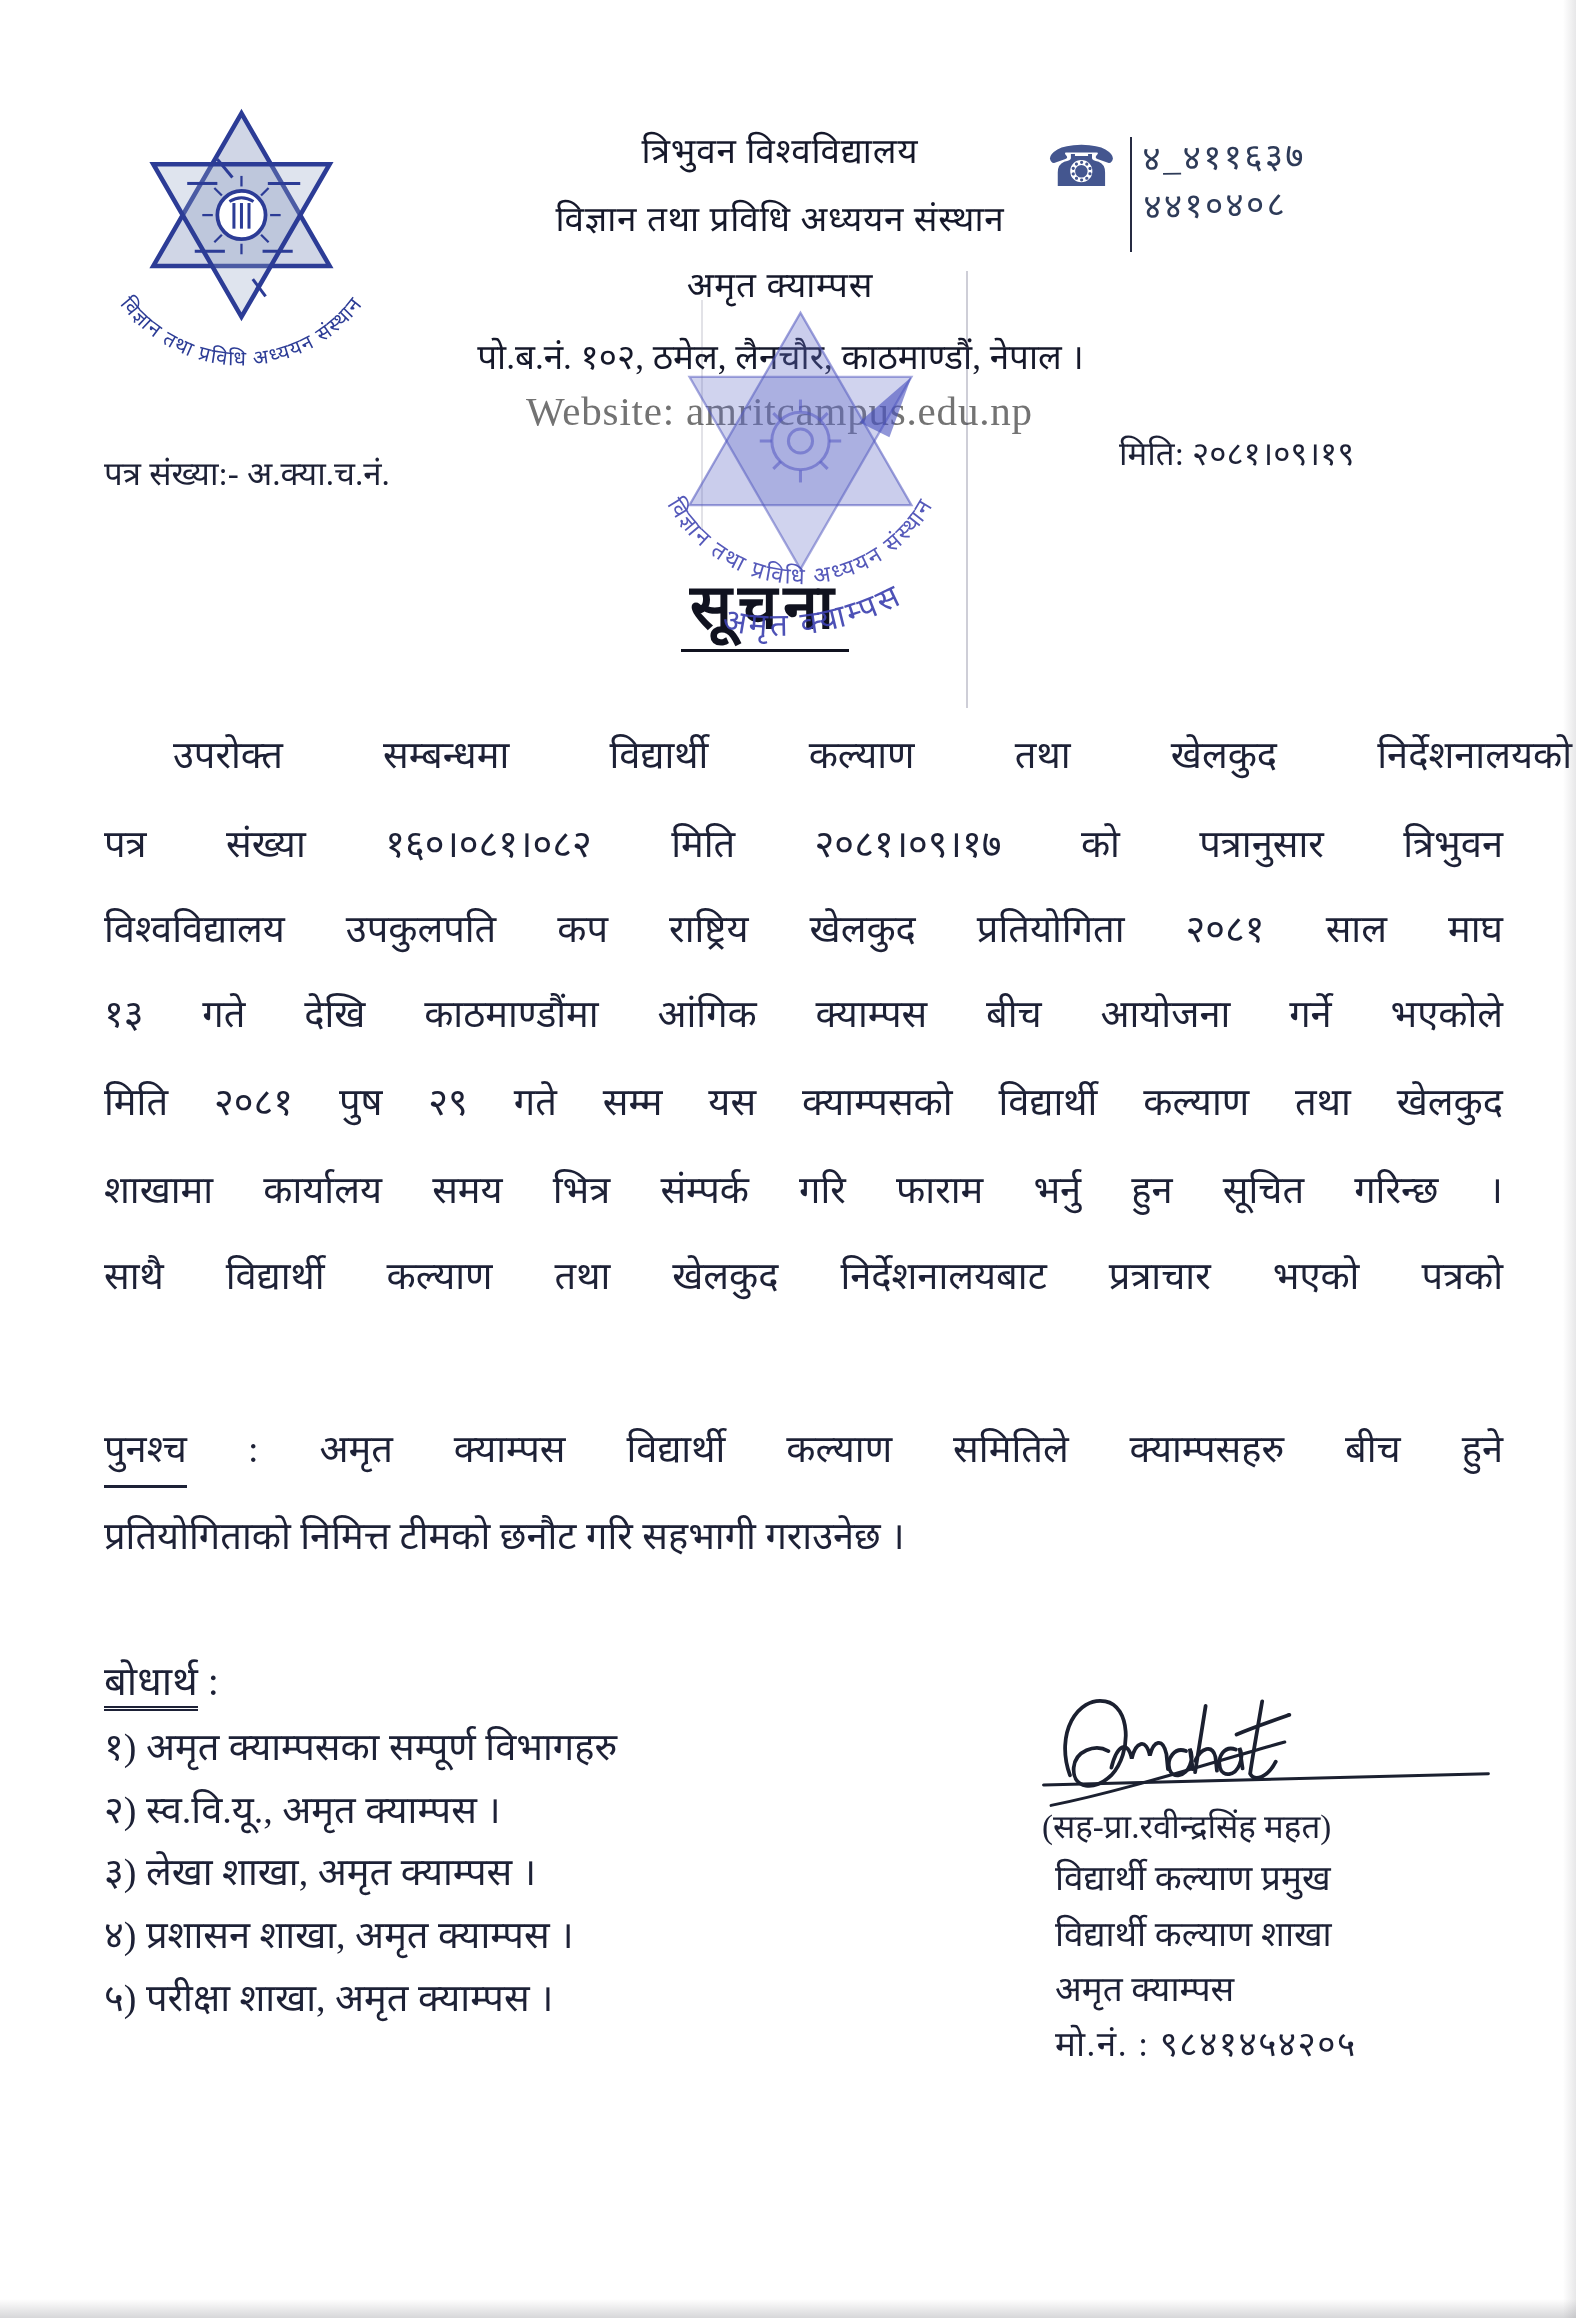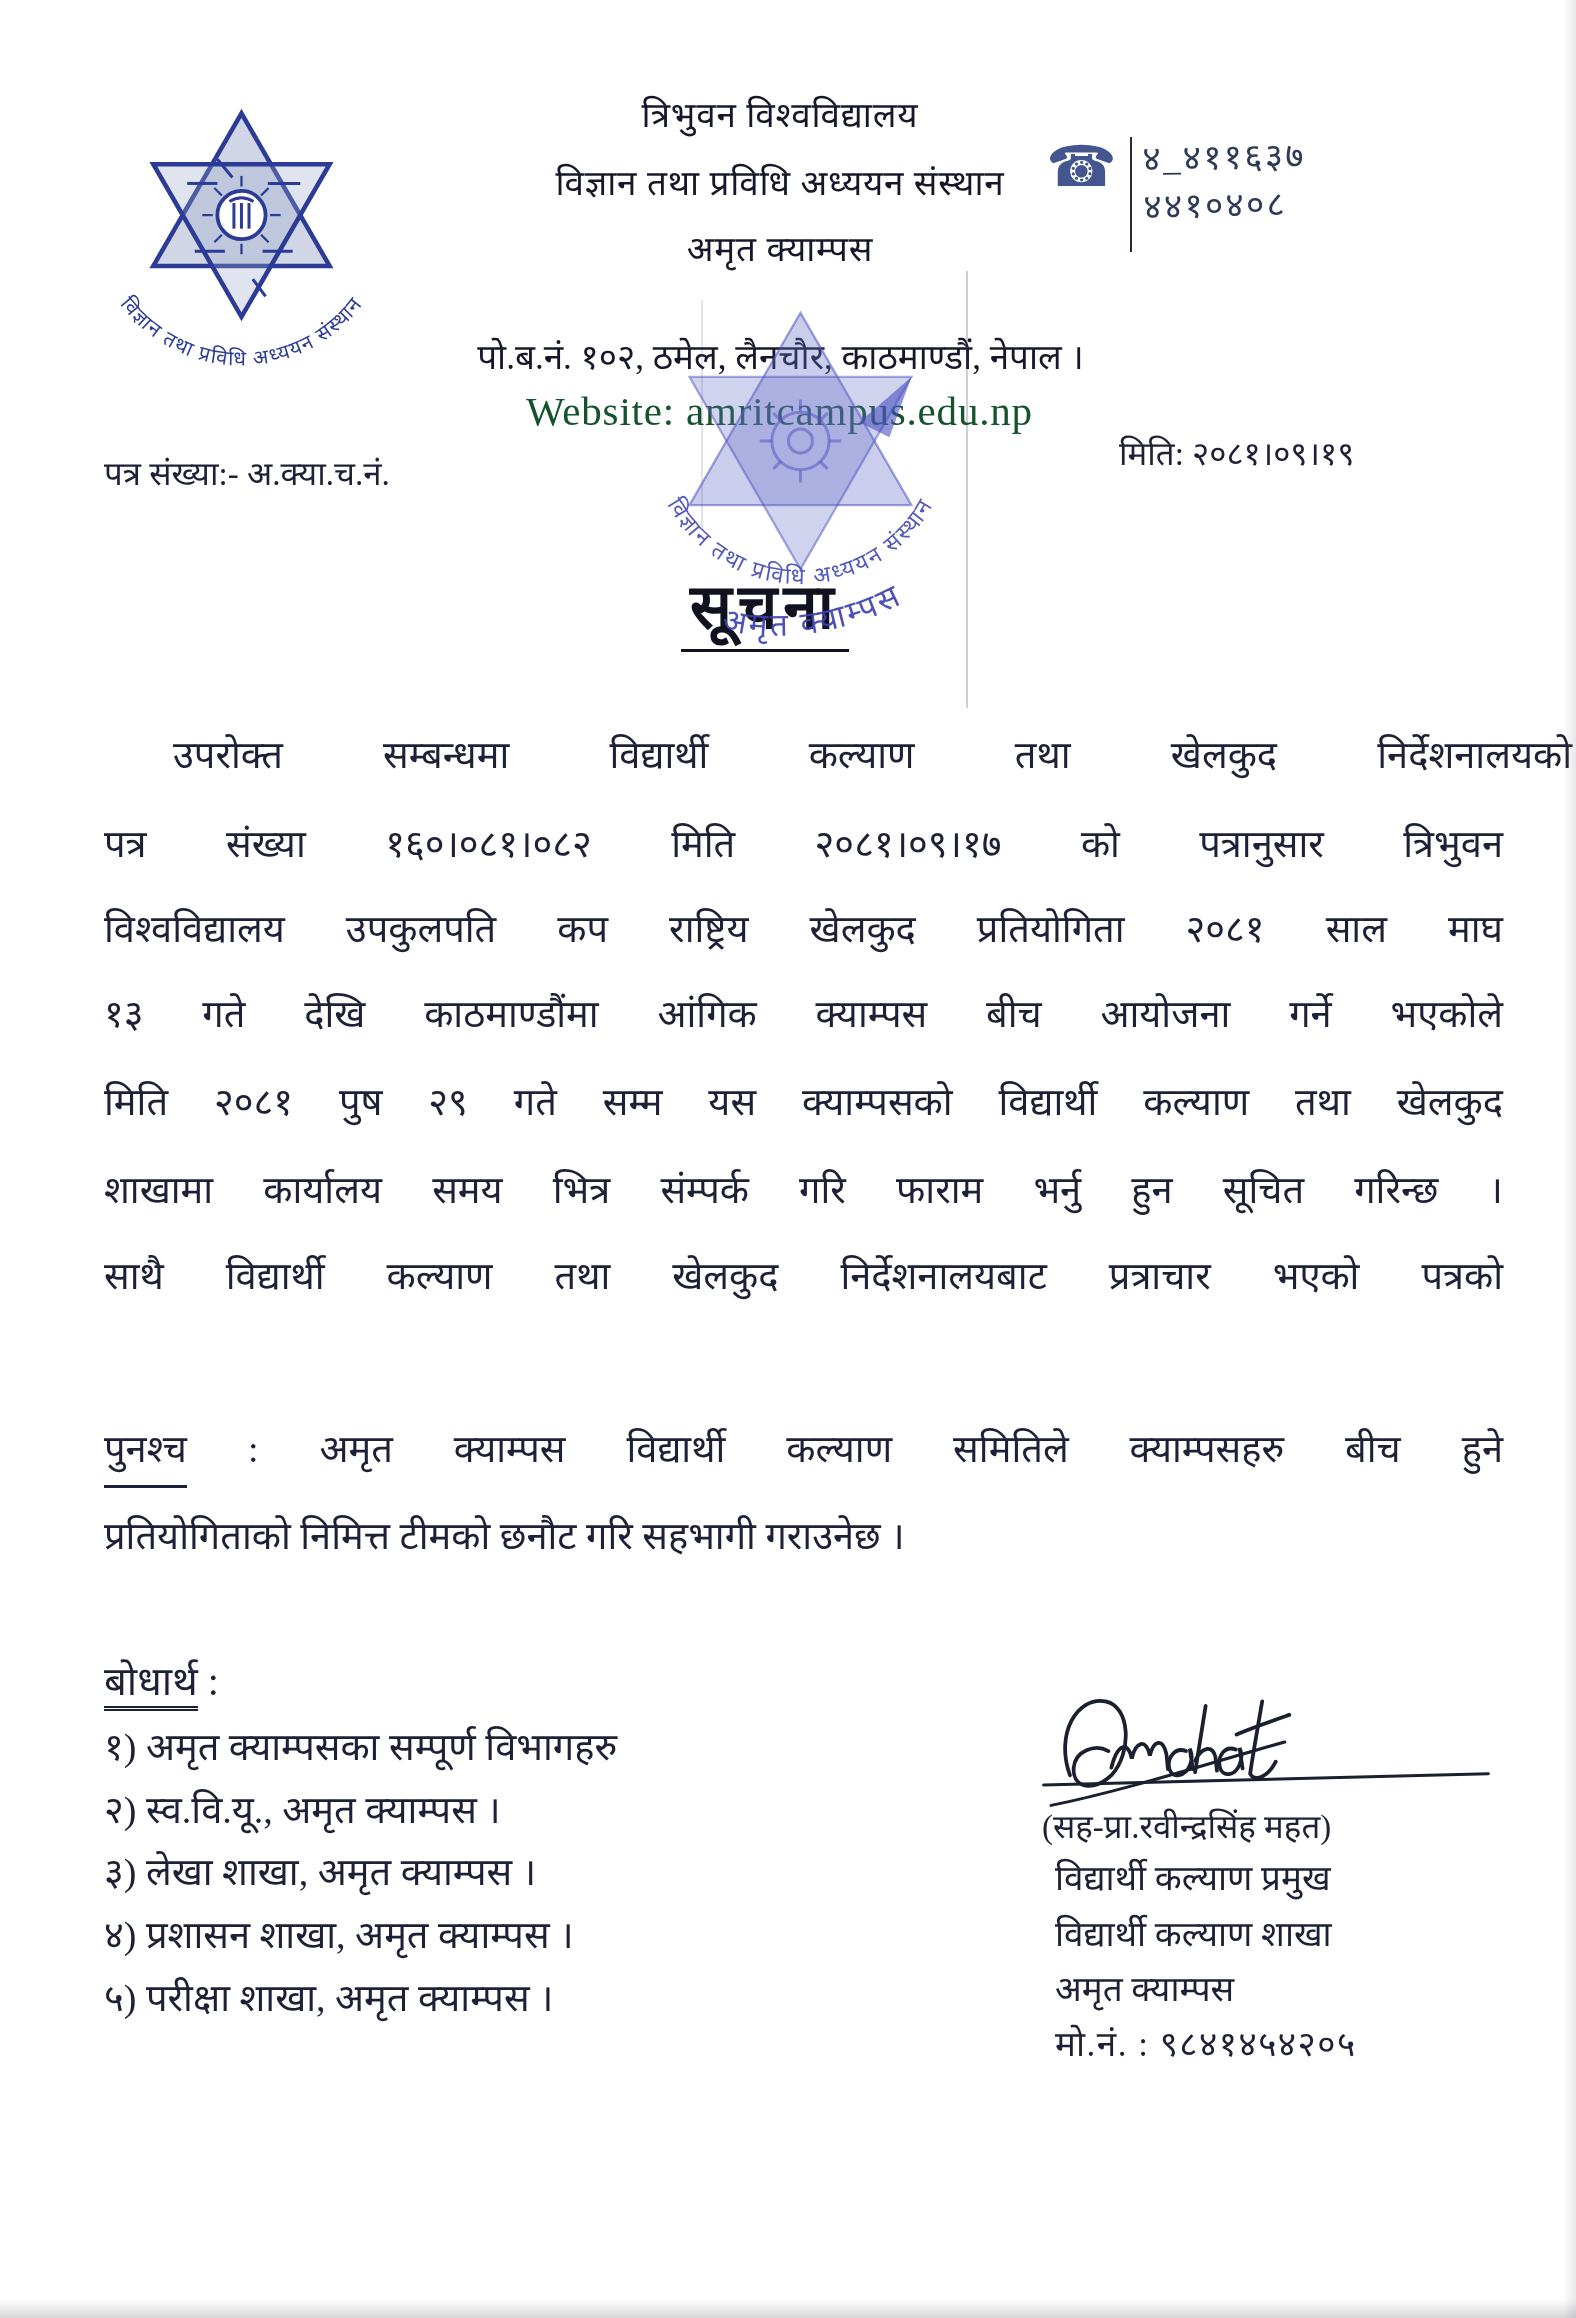--- a/index.html
+++ b/index.html
@@ -1,31 +1,31 @@
 <!DOCTYPE html>
 <html style="font-size:12px"><head>
 <meta charset="utf-8">
 <style>
   html,body{margin:0;padding:0;background:#777;}
   .page{position:relative;width:1577px;height:2319px;background:#ffffff;overflow:hidden;
         font-family:"Liberation Serif",serif;color:#1d2136;}
   .abs{position:absolute;}
   .dev{font-family:"Liberation Serif",serif;}
   .center{text-align:center;}
-  .hdr{font-size:35px;color:#15182a;letter-spacing:0.8px;}
+  .hdr{font-size:35px;color:#15182a;letter-spacing:0.8px;margin-top:36px;}
   #hdr-univ{left:554px;top:90px;width:452px;}
   #hdr-inst{left:501px;top:158px;width:558px;}
   #hdr-campus{left:599px;top:224px;width:362px;}
   #logo-svg{left:98px;top:87px;}
   #phone-icon{left:1046px;top:133px;font-size:57px;color:#44568f;font-family:"DejaVu Sans",sans-serif;}
   #phone-divider{left:1130px;top:137px;width:2.3px;height:115px;background:#262b42;}
   #phone-numbers{left:1143px;top:134px;font-size:35px;line-height:48px;color:#2e3b58;
                  transform:rotate(-1.2deg);letter-spacing:2.3px;}
   #address{left:426px;top:332px;width:709px;font-size:35px;color:#15182a;}
-  #website{left:482px;top:387px;width:595px;font-size:41px;color:#14532d;letter-spacing:0.8px;text-align:center;}
+  #website{left:482px;top:387px;width:595px;font-size:41px;color:#737373;letter-spacing:0.8px;text-align:center;}
   #ref{left:104px;top:450px;font-size:33px;}
   #date{left:1119px;top:430px;font-size:33px;}
   #stamp-svg{left:618px;top:294px;z-index:6;}
   #suchana{left:681px;top:562px;font-size:62px;font-weight:700;letter-spacing:6px;
            color:#10121f;border-bottom:3.8px solid #10121f;padding:0 9px 3px 9px;z-index:5;}
   .bline{left:104px;width:1399px;font-size:38px;color:#1d2136;
          text-align:justify;-moz-text-align-last:justify;text-align-last:justify;}
   .bline.no-just{text-align:left;text-align-last:left;}
   .indent{padding-left:69px;}
   .u1{border-bottom:3px solid #1d2136;padding-bottom:15px;}

